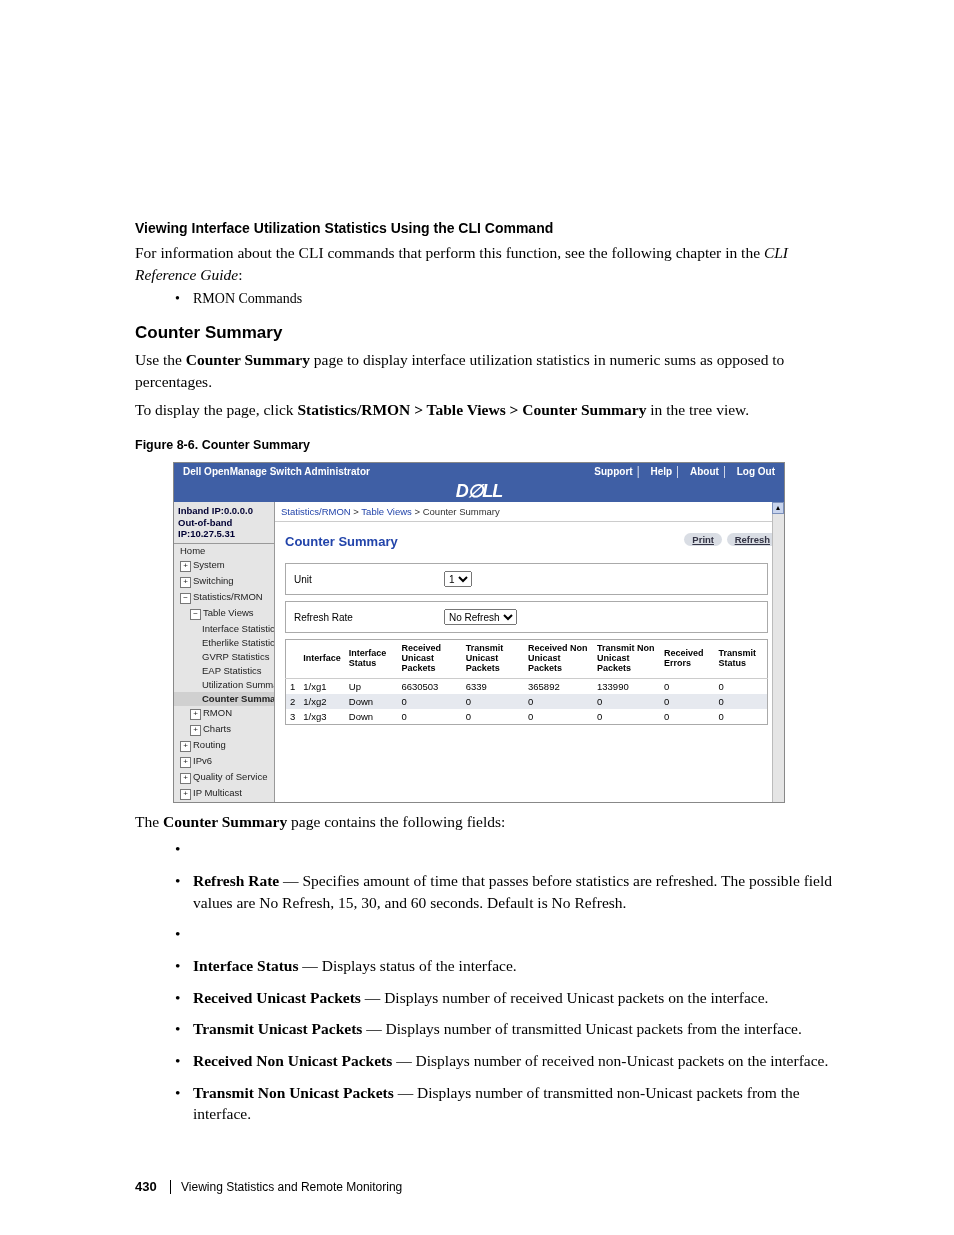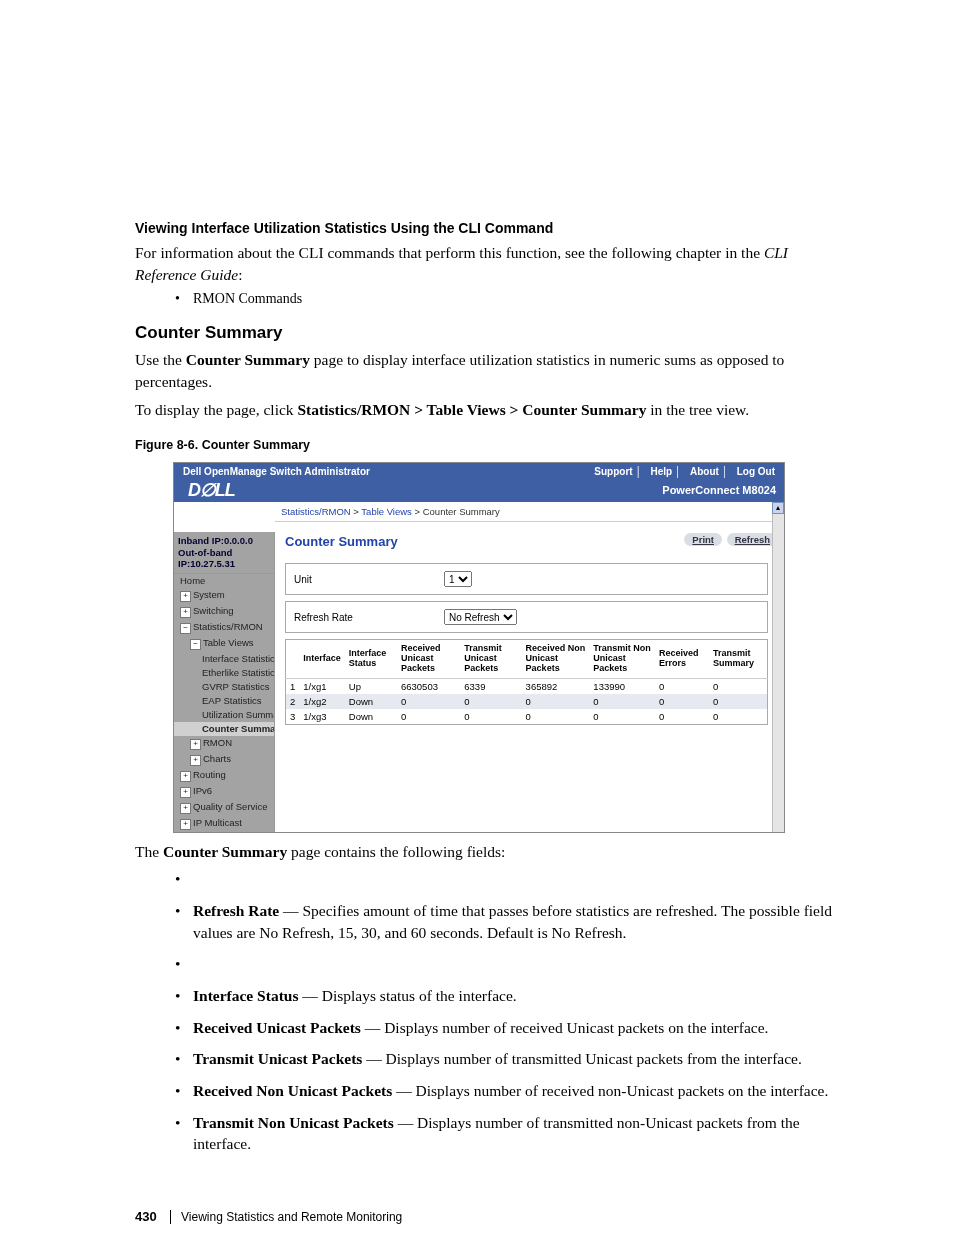--- a/index.html
+++ b/index.html
@@ -74,45 +74,45 @@
   .topbar-links span {
     margin-left: 6px;
     cursor: pointer;
   }
   .logobar {
     background: #3f5fa5;
     color: #fff;
     display: flex;
     justify-content: space-between;
     align-items: center;
-    padding: 0 8px 2px 14px;
+    padding: 0 8px 2px 8px;
     height: 20px;
+    flex-direction: column;
   }
   .dell-logo {
     font-family: Arial, sans-serif;
     font-weight: 900;
     font-style: italic;
     font-size: 18px;
     letter-spacing: -1px;
   }
   .product {
     font-size: 11px;
     font-weight: bold;
   }
   .workspace {
     display: flex;
     min-height: 238px;
   }
   .tree {
     width: 100px;
     border-right: 1px solid #999;
-    background: #a3a3a3;
+    background: #e5e5e5;
     font-size: 9.5px;
     padding: 0;
-    margin-top: 30px;
   }
   .ipbox {
     border-bottom: 1px solid #999;
     padding: 3px 4px;
     color: #003;
     font-weight: bold;
     line-height: 1.2;
   }
   .tree-item {
     padding: 1.5px 2px 1.5px 6px;
@@ -337,21 +337,21 @@
           <thead>
             <tr>
               <th></th>
               <th>Interface</th>
               <th>Interface Status</th>
               <th>Received Unicast Packets</th>
               <th>Transmit Unicast Packets</th>
               <th>Received Non Unicast Packets</th>
               <th>Transmit Non Unicast Packets</th>
               <th>Received Errors</th>
-              <th>Transmit Summary</th>
+              <th>Transmit Status</th>
             </tr>
           </thead>
           <tbody>
             <tr>
               <td>1</td>
                 <td>1/xg1</td>
                 <td>Up</td>
                 <td>6630503</td>
                 <td>6339</td>
                 <td>365892</td>

